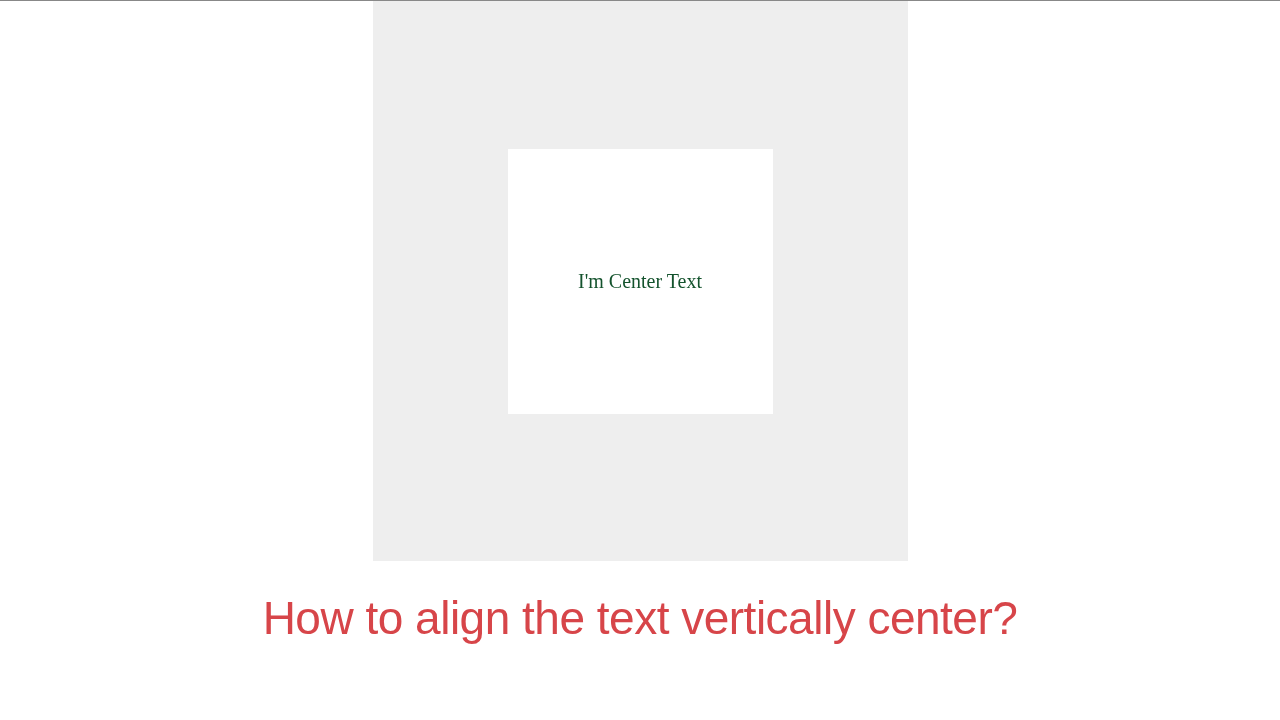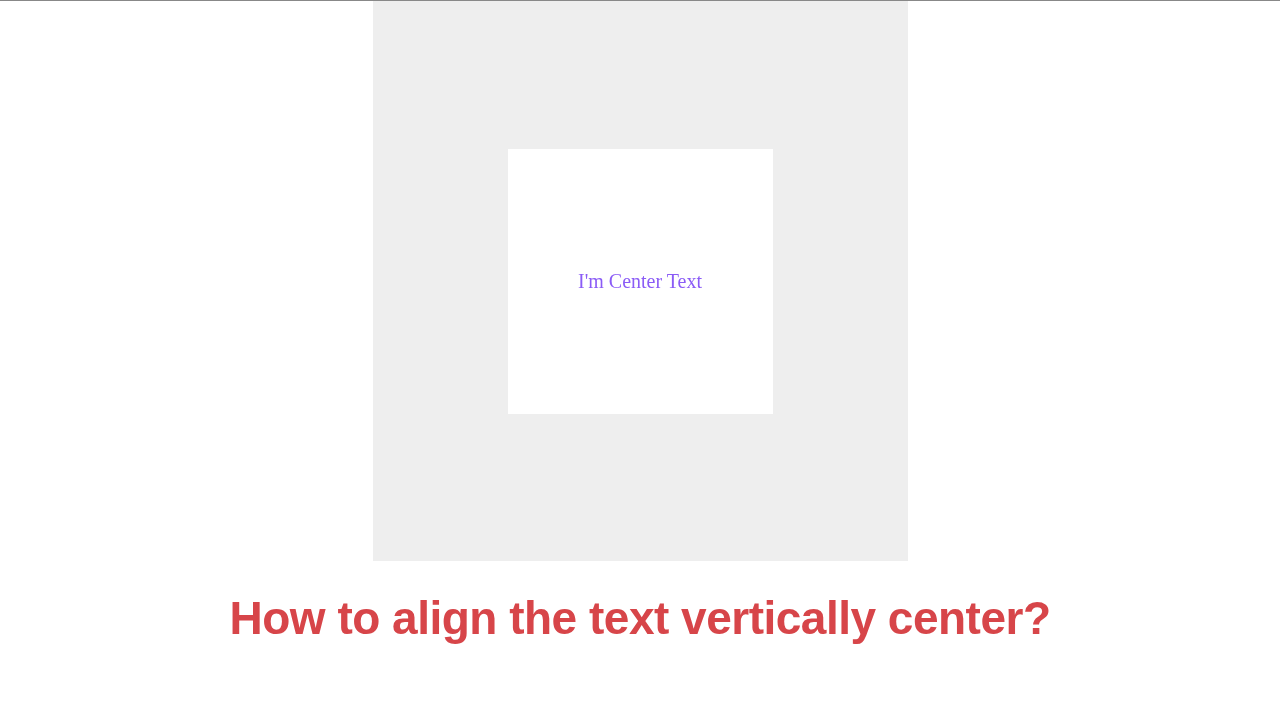--- a/index.html
+++ b/index.html
@@ -36,28 +36,28 @@
     .inner-box {
       width: 265px;
       height: 265px;
       background: #ffffff;
       display: flex;
       align-items: center;
       justify-content: center;
     }
     .center-text {
       font-size: 20px;
-      color: #8b5cf6;
+      color: #14532d;
       font-family: Georgia, 'Times New Roman', serif;
     }
     .heading {
       text-align: center;
       margin-top: 30px;
       font-size: 46px;
-      font-weight: 700;
+      font-weight: 400;
       color: #d74549;
       font-family: 'Arial Narrow', 'Helvetica Neue Condensed', Arial, sans-serif;
       font-stretch: condensed;
       letter-spacing: -0.5px;
     }
   </style>
 </head>
 <body>
 
 <div class="top-border"></div>

